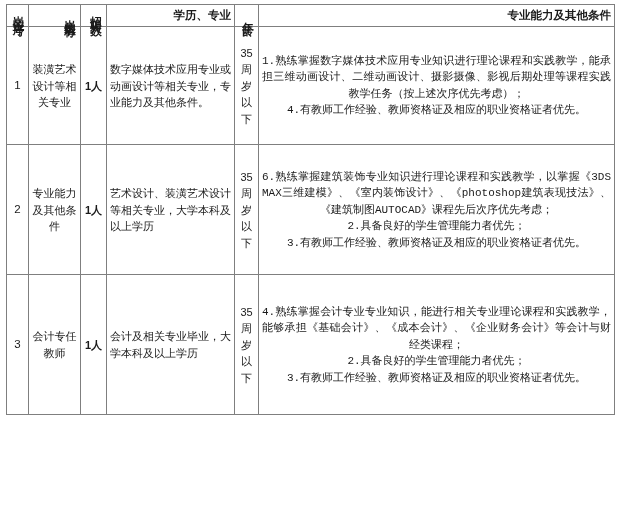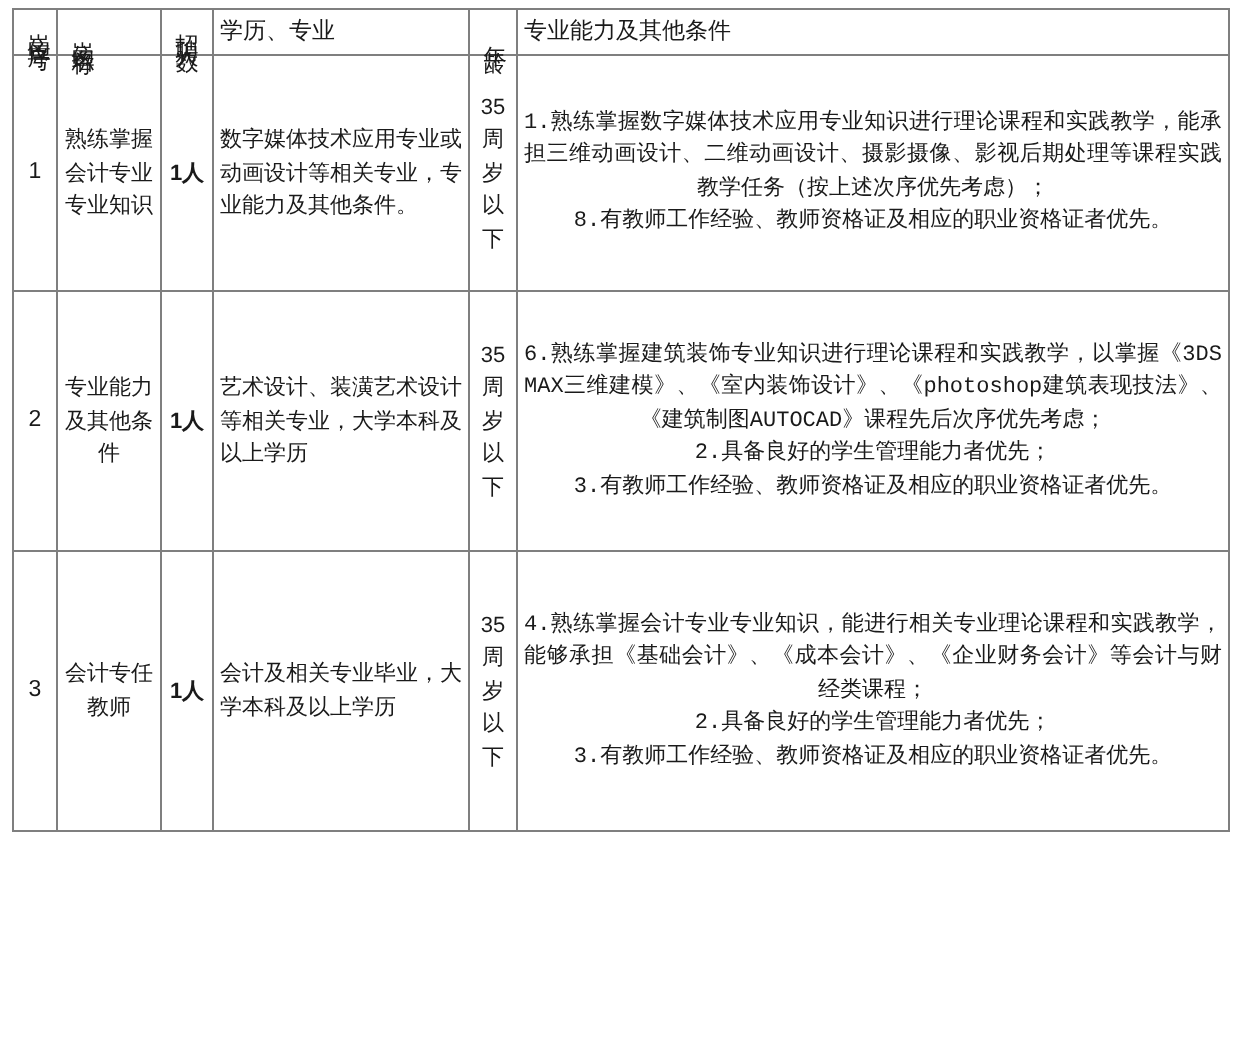--- a/index.html
+++ b/index.html
@@ -35,22 +35,22 @@
   
   col.c-seq   { width: 22px; }
   col.c-post  { width: 52px; }
   col.c-num   { width: 26px; }
   col.c-edu   { width: 128px; }
   col.c-age   { width: 24px; }
   col.c-req   { width: 356px; }
 
   
   thead th {
-    font-weight: normal;
-    text-align: left;
+    font-weight: bold;
+    text-align: right;
     background: #ffffff;
     font-size: 11.5px;
   }
   .vert {
     writing-mode: vertical-rl;
     text-orientation: upright;
     letter-spacing: 2px;
     line-height: 1.35;
     margin: 0 auto;
     display: inline-block;
@@ -139,27 +139,27 @@
           <span class="vert">年龄</span>
         </th>
         <th class="head-req">
           <span>专业能力及其他条件</span>
         </th>
       </tr>
     </thead>
     <tbody>
       <tr class="row-a">
         <td class="seq">1</td>
-        <td class="post">熟练掌握会计专业专业知识</td>
+        <td class="post">装潢艺术设计等相关专业</td>
         <td class="num">1人</td>
         <td class="edu">数字媒体技术应用专业或动画设计等相关专业，专业能力及其他条件。</td>
         <td class="age">35周岁以下</td>
         <td class="req">
           <p class="lead">1.熟练掌握数字媒体技术应用专业知识进行理论课程和实践教学，能承担三维动画设计、二维动画设计、摄影摄像、影视后期处理等课程实践教学任务（按上述次序优先考虑）；</p>
-          <p>8.有教师工作经验、教师资格证及相应的职业资格证者优先。</p>
+          <p>4.有教师工作经验、教师资格证及相应的职业资格证者优先。</p>
         </td>
       </tr>
       <tr class="row-b">
         <td class="seq">2</td>
         <td class="post">专业能力及其他条件</td>
         <td class="num">1人</td>
         <td class="edu">艺术设计、装潢艺术设计等相关专业，大学本科及以上学历</td>
         <td class="age">35周岁以下</td>
         <td class="req">
           <p class="lead">6.熟练掌握建筑装饰专业知识进行理论课程和实践教学，以掌握《3DS MAX三维建模》、《室内装饰设计》、《photoshop建筑表现技法》、《建筑制图AUTOCAD》课程先后次序优先考虑；</p>

